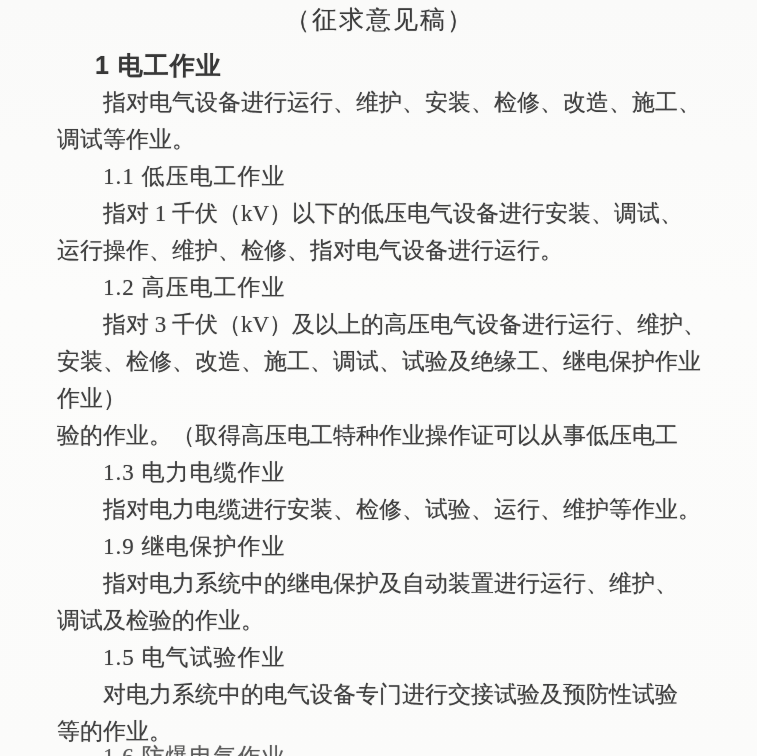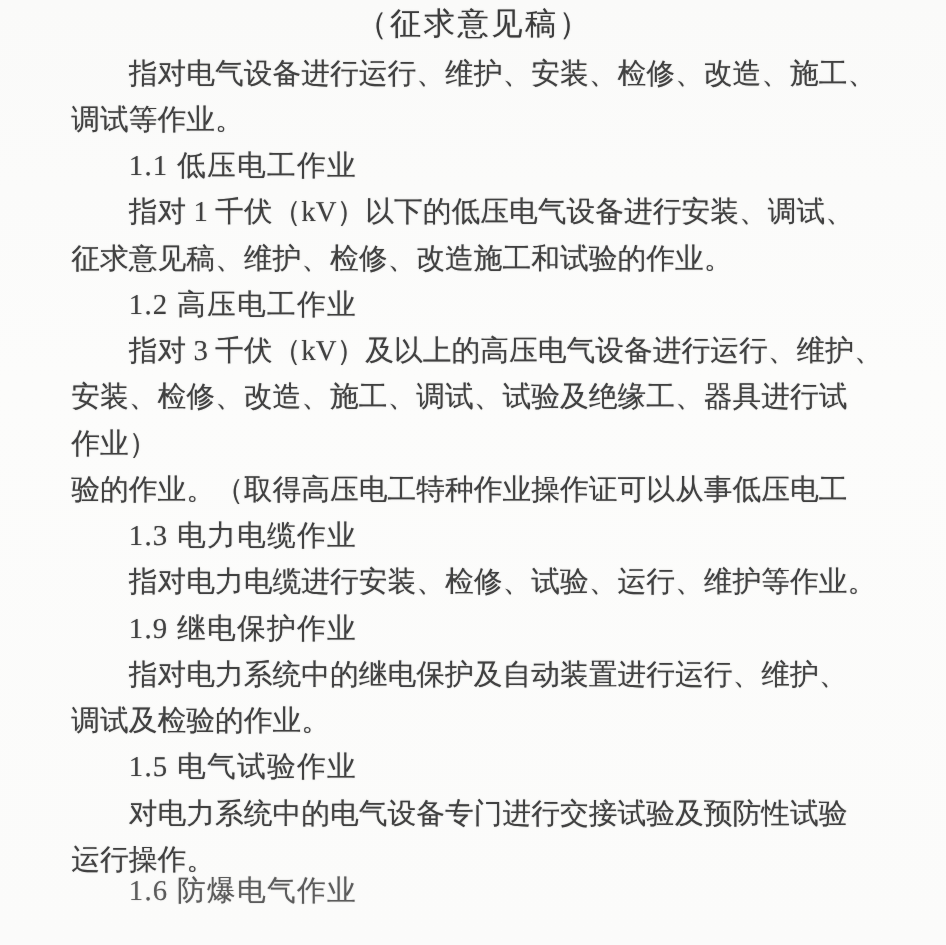--- a/index.html
+++ b/index.html
@@ -54,40 +54,41 @@
     opacity: 0.85;
   }
 </style>
 </head>
 <body>
 
 <div class="doc-page">
 
   <div class="line t-title">（征求意见稿）</div>
 
+  <div class="line t-heading">1 电工作业</div>
 
   <div class="line t-body-first t-indent">指对电气设备进行运行、维护、安装、检修、改造、施工、</div>
   <div class="line">调试等作业。</div>
 
   <div class="line t-subheading">1.1 低压电工作业</div>
   <div class="line t-indent">指对 1 千伏（kV）以下的低压电气设备进行安装、调试、</div>
-  <div class="line">征求意见稿、维护、检修、改造施工和试验的作业。</div>
+  <div class="line">运行操作、维护、检修、指对电气设备进行运行。</div>
 
   <div class="line t-subheading">1.2 高压电工作业</div>
   <div class="line t-indent">指对 3 千伏（kV）及以上的高压电气设备进行运行、维护、</div>
-  <div class="line">安装、检修、改造、施工、调试、试验及绝缘工、器具进行试</div>
+  <div class="line">安装、检修、改造、施工、调试、试验及绝缘工、继电保护作业</div>
   <div class="line">作业）</div>
   <div class="line">验的作业。（取得高压电工特种作业操作证可以从事低压电工</div>
 
   <div class="line t-subheading">1.3 电力电缆作业</div>
   <div class="line t-indent">指对电力电缆进行安装、检修、试验、运行、维护等作业。</div>
 
   <div class="line t-subheading">1.9 继电保护作业</div>
   <div class="line t-indent">指对电力系统中的继电保护及自动装置进行运行、维护、</div>
   <div class="line">调试及检验的作业。</div>
 
   <div class="line t-subheading">1.5 电气试验作业</div>
   <div class="line t-indent">对电力系统中的电气设备专门进行交接试验及预防性试验</div>
-  <div class="line">运行操作。</div>
+  <div class="line">等的作业。</div>
 
   <div class="line t-cutoff">1.6 防爆电气作业</div>
 
 </div>
 
 </body></html>

